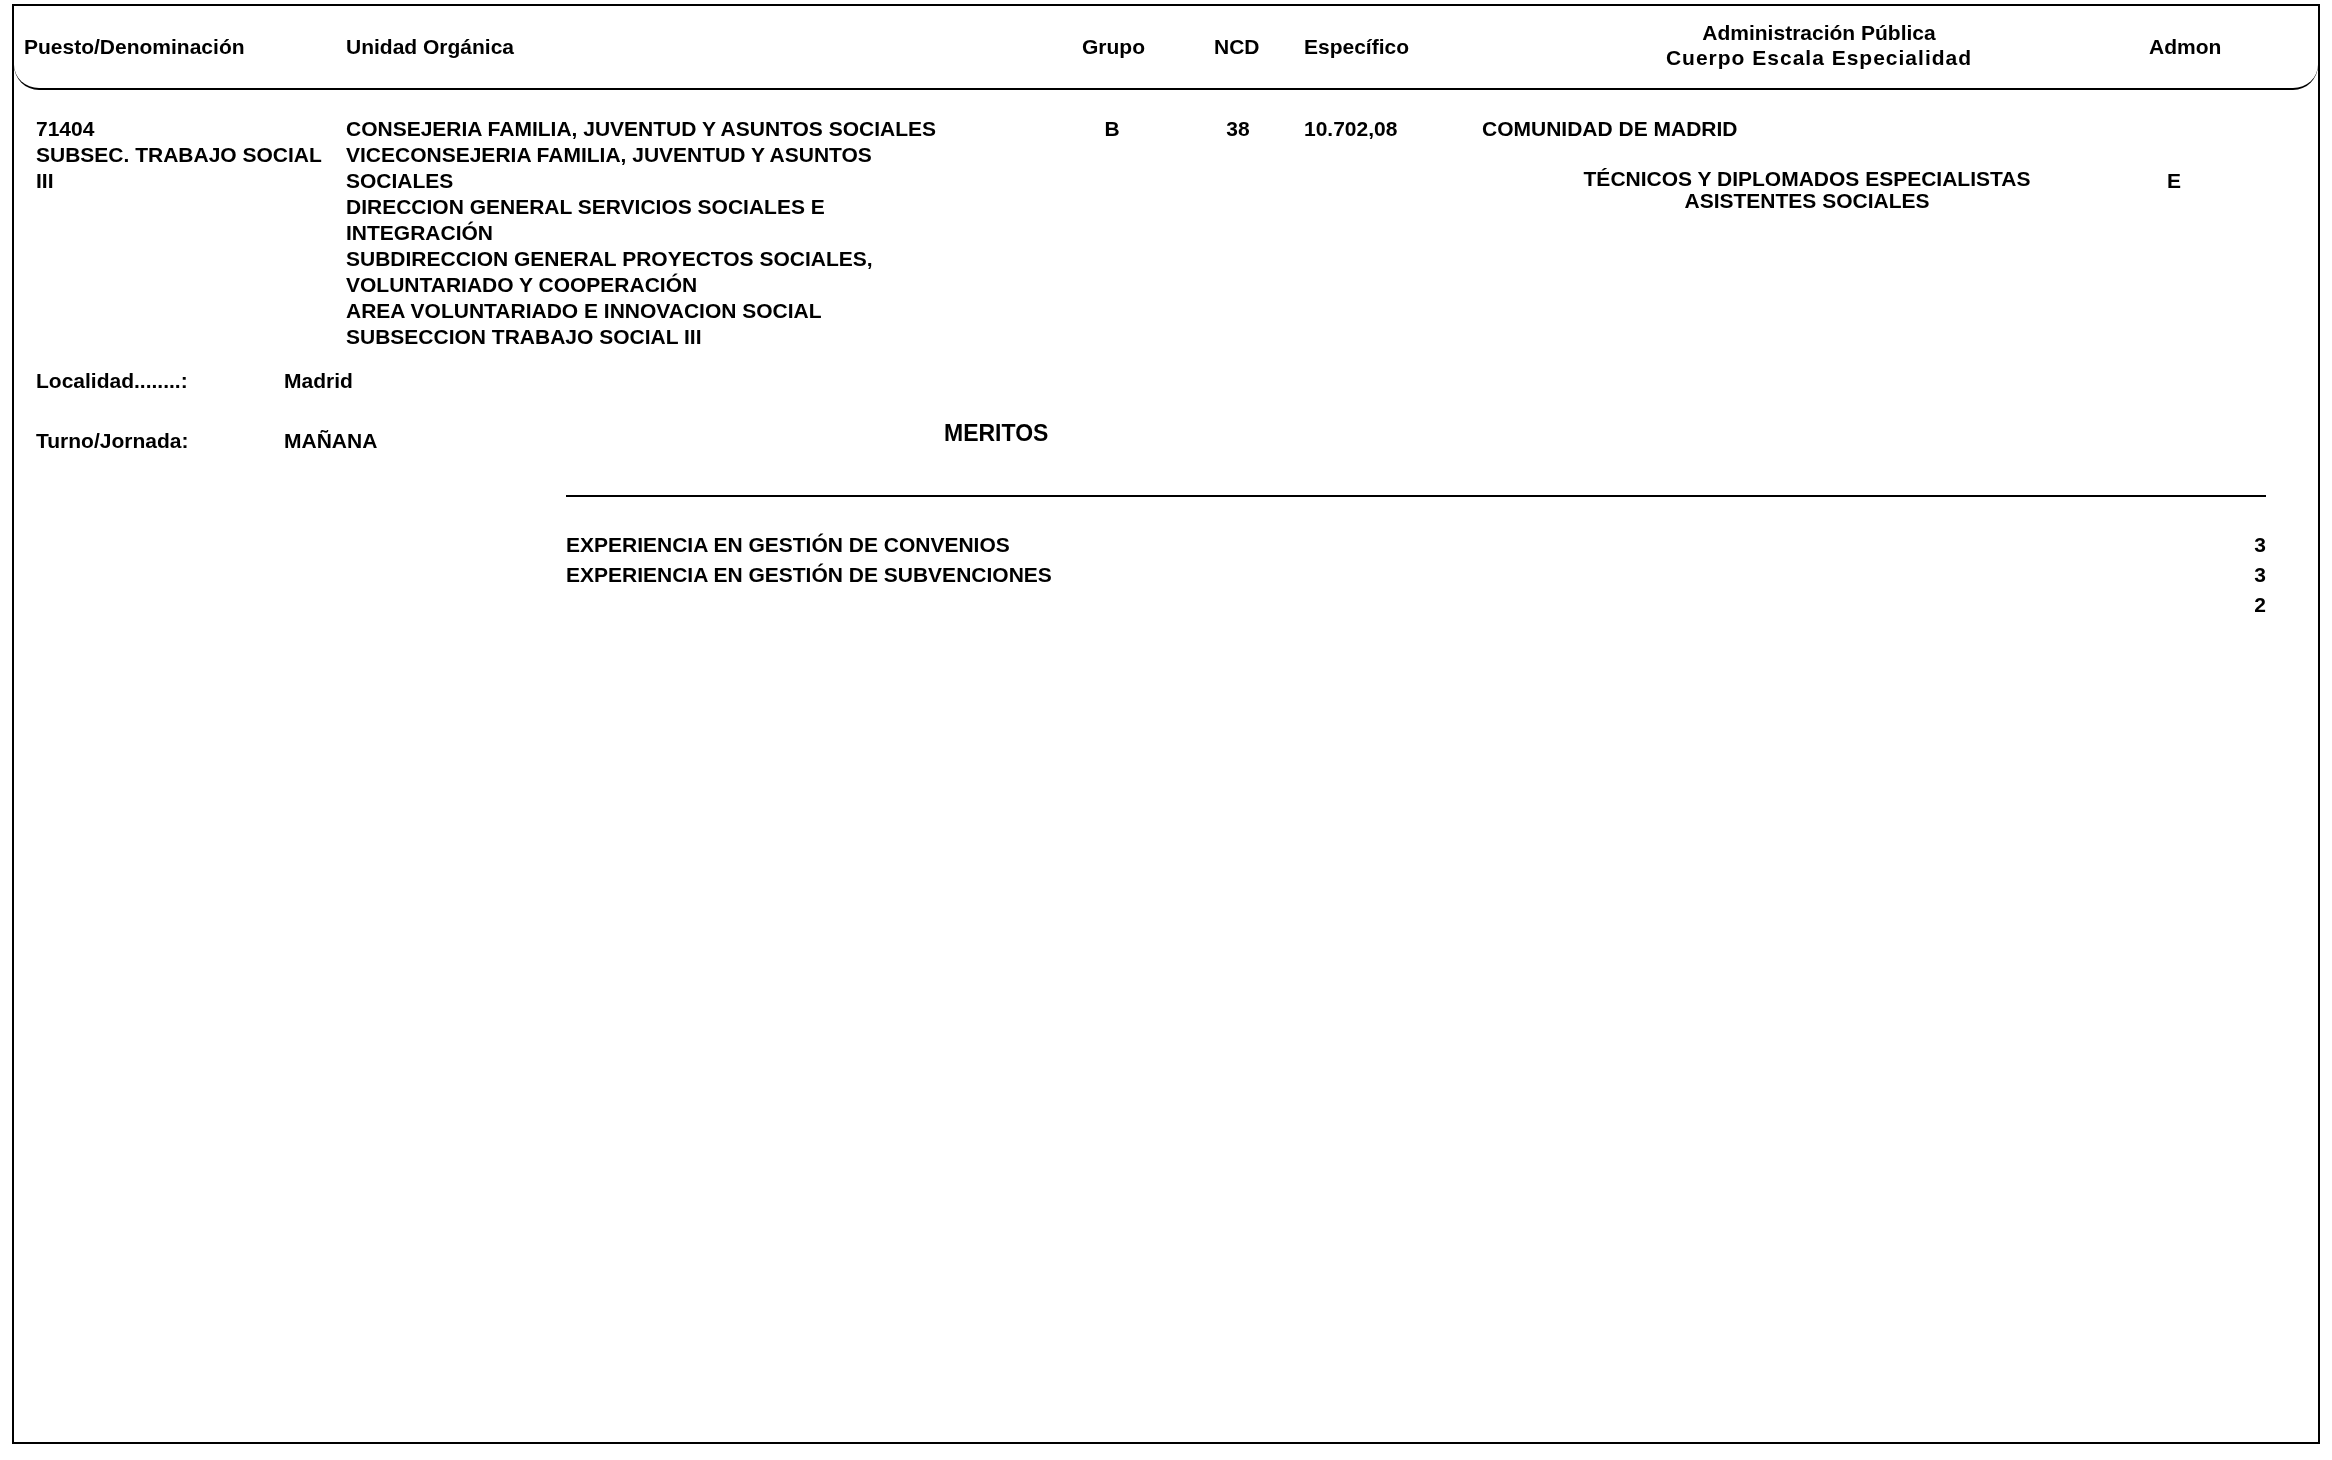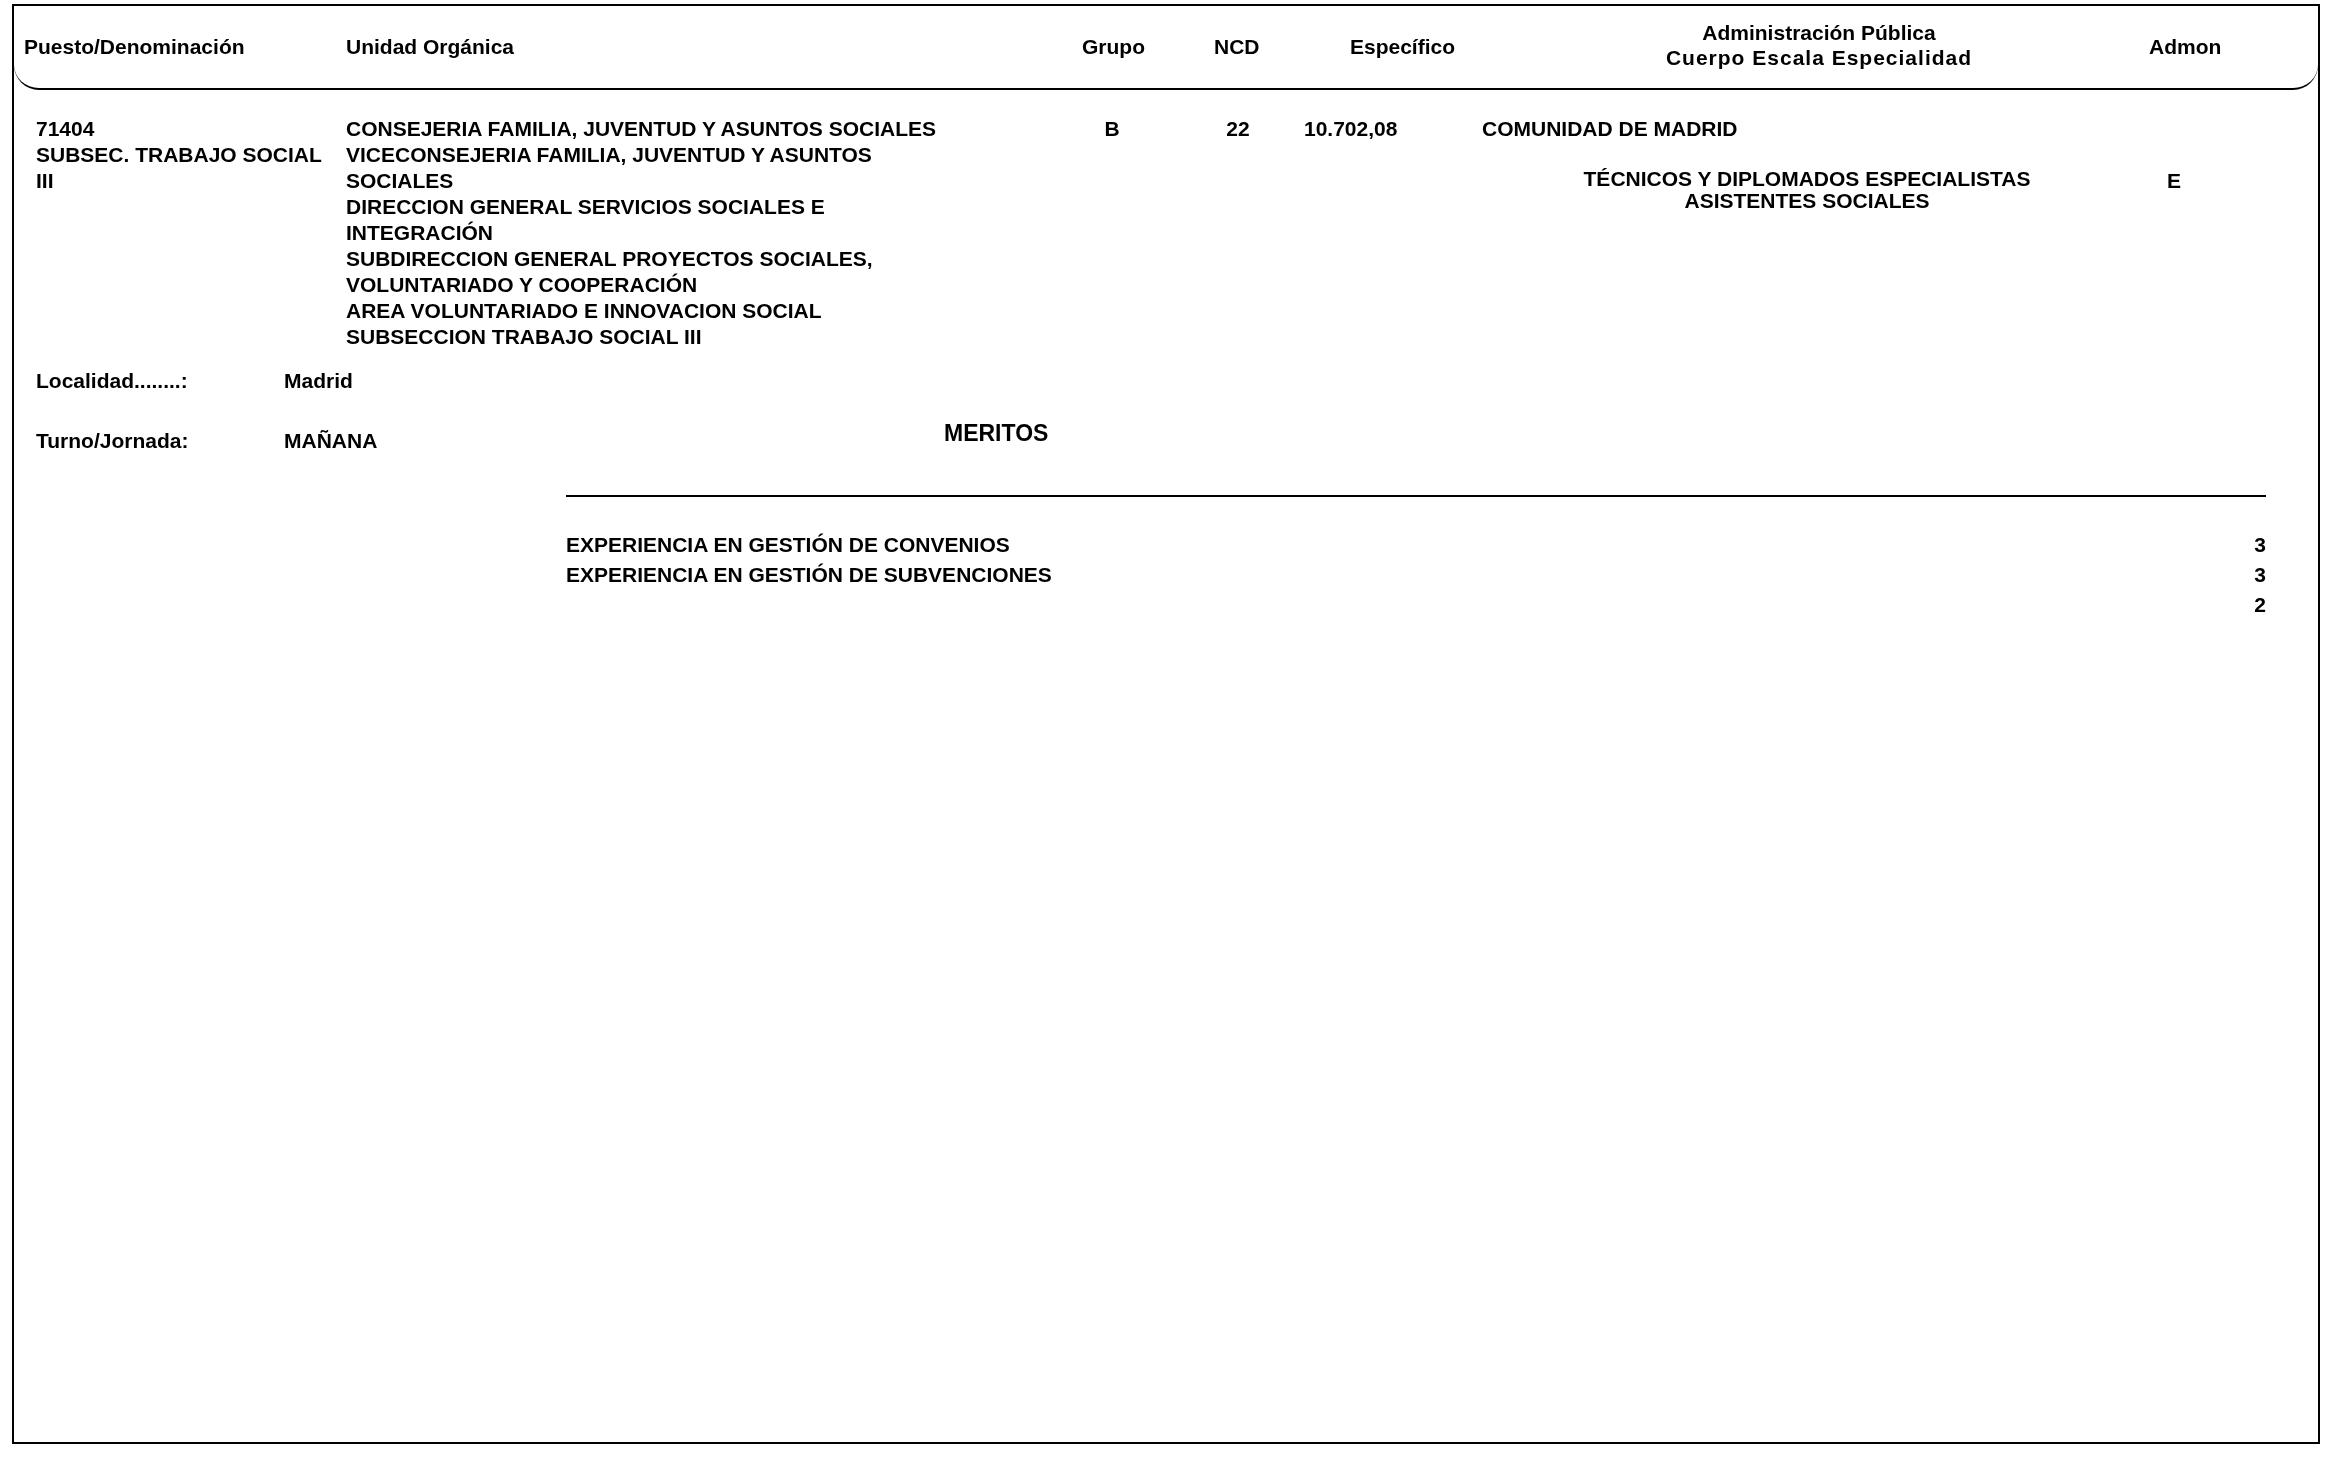--- a/index.html
+++ b/index.html
@@ -42,21 +42,21 @@
     position: absolute;
     font-weight: bold;
     font-size: 21px;
     line-height: 25px;
     white-space: nowrap;
   }
   .h-puesto   { left: 10px;  top: 28px; }
   .h-unidad   { left: 332px; top: 28px; }
   .h-grupo    { left: 1068px; top: 28px; }
   .h-ncd      { left: 1200px; top: 28px; }
-  .h-espec    { left: 1290px; top: 28px; margin-left: 46px; }
+  .h-espec    { left: 1290px; top: 28px; }
   .h-admpub   { left: 1455px; top: 14px; width: 700px; text-align: center; }
   .h-admpub .l2 { letter-spacing: 1px; }
   .h-admon    { left: 2135px; top: 28px; }
 
   
   .body {
     position: absolute;
     left: 0;
     top: 84px;
     width: 100%;
@@ -211,21 +211,21 @@
       </div>
 
       <div class="blk col-unidad" style="white-space: pre-line;">CONSEJERIA FAMILIA, JUVENTUD Y ASUNTOS SOCIALES
 VICECONSEJERIA FAMILIA, JUVENTUD Y ASUNTOS SOCIALES
 DIRECCION GENERAL SERVICIOS SOCIALES E INTEGRACIÓN
 SUBDIRECCION GENERAL PROYECTOS SOCIALES, VOLUNTARIADO Y COOPERACIÓN
 AREA VOLUNTARIADO E INNOVACION SOCIAL
 SUBSECCION TRABAJO SOCIAL III</div>
 
       <div class="blk col-grupo">B</div>
-      <div class="blk col-ncd">22</div>
+      <div class="blk col-ncd">38</div>
       <div class="blk col-espec">10.702,08</div>
 
       <div class="blk col-admpub">
         <div>COMUNIDAD DE MADRID</div>
         <div class="cuerpo" style="white-space: pre-line;">TÉCNICOS Y DIPLOMADOS ESPECIALISTAS
 ASISTENTES SOCIALES</div>
       </div>
 
       <div class="blk col-admon">E</div>
 

